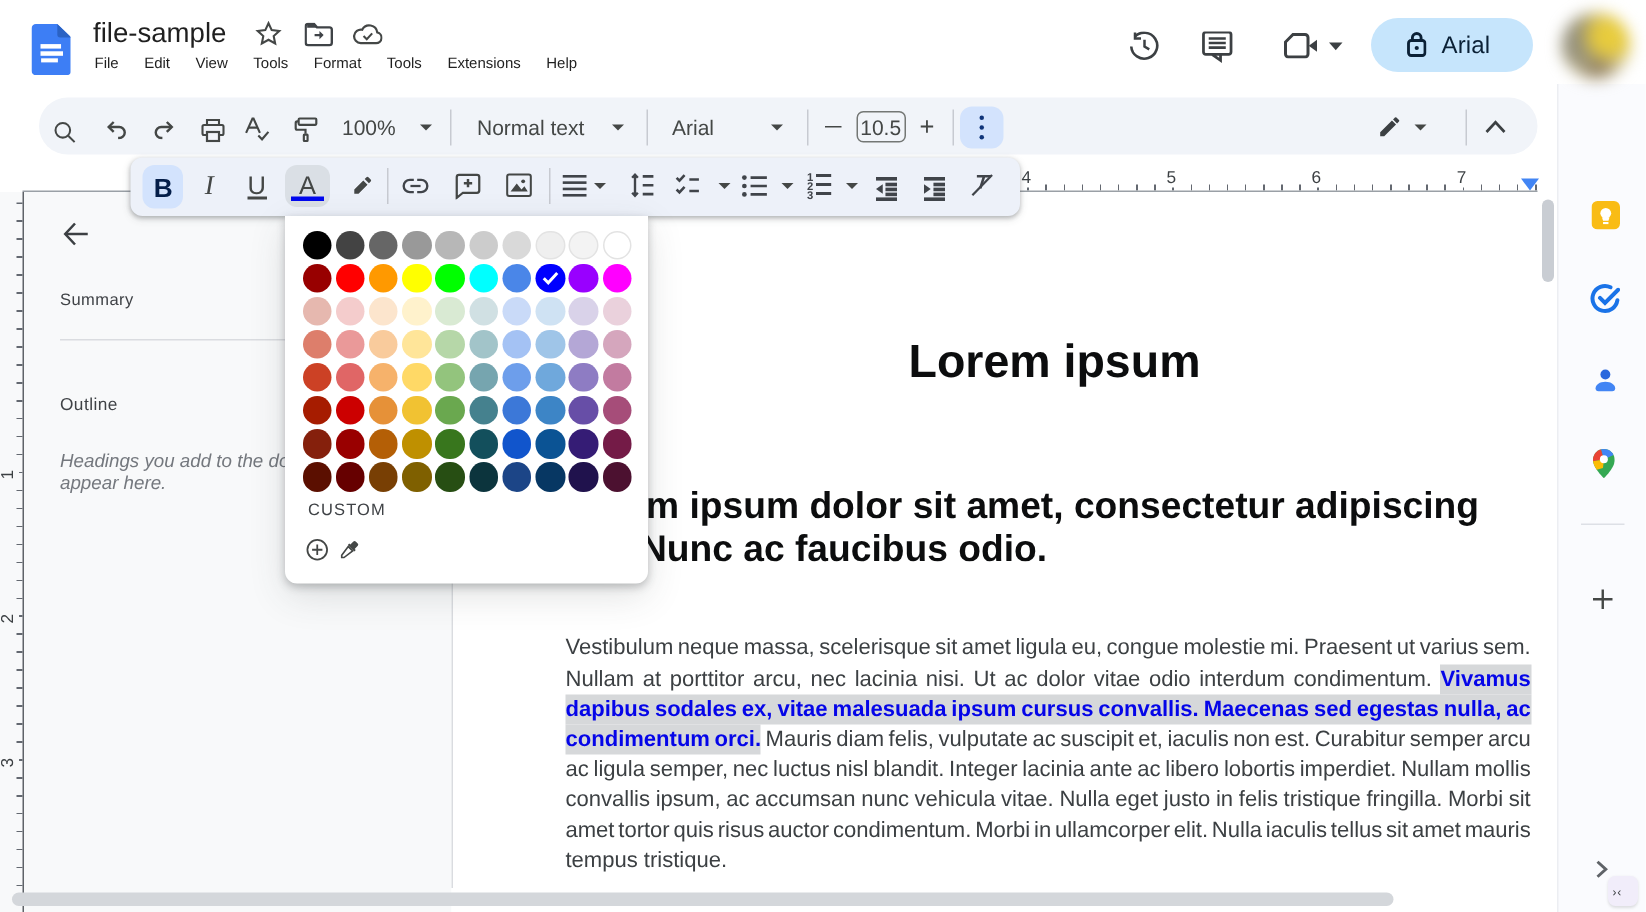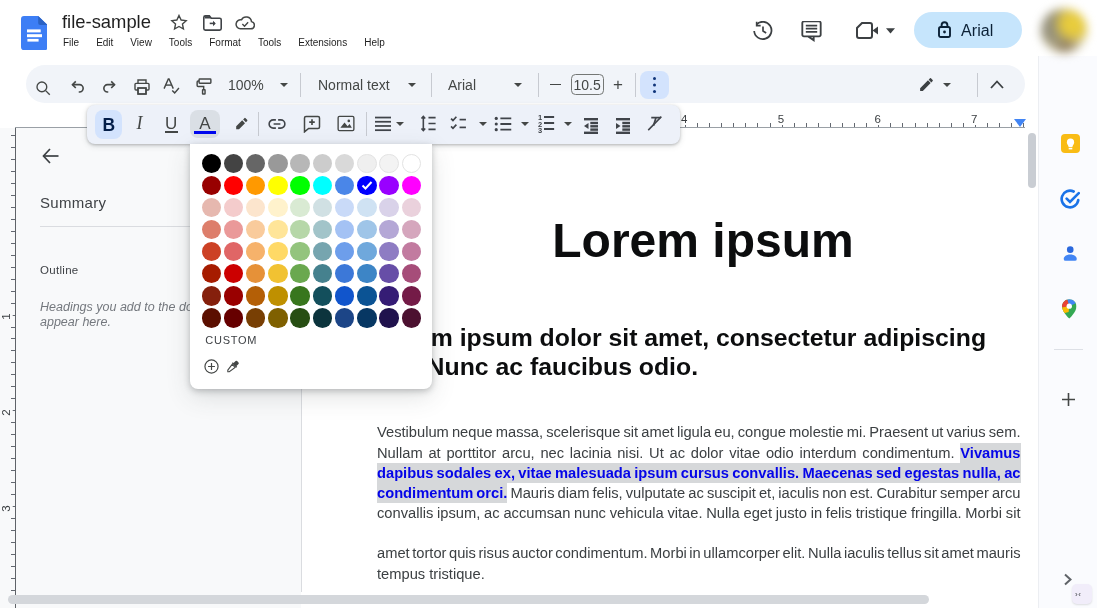--- a/index.html
+++ b/index.html
@@ -40,35 +40,36 @@
 <span class="vnum" style="top:309px">1</span>
 <span class="vnum" style="top:404.7px">2</span>
 <span class="vnum" style="top:500.5px">3</span>
 
 <div class="a ic" style="left:42px;top:148px">
 <svg width="17" height="16" viewBox="0 0 17 16" fill="none" stroke="#3c4043" stroke-width="1.7">
       <path d="M8 1 L1.5 8 L8 15"></path>
       <path d="M1.5 8 H16.5"></path>
     </svg>
 </div>
-<div class="a" style="left:40px;top:193.5px;font-size:15px;color:#3f4246;letter-spacing:.3px">Summary</div>
+<div class="a" style="left:40px;top:193.5px;font-size:11px;color:#3f4246;letter-spacing:.3px">Summary</div>
 <div class="a" style="left:40px;top:226px;width:245px;height:1px;background:#dadce0"></div>
 <div class="a" style="left:40px;top:264px;font-size:11.5px;color:#3f4246;letter-spacing:.3px">Outline</div>
 <div class="a" style="left:40px;top:299.5px;width:260px;font-size:12.5px;font-style:italic;color:#74787e;line-height:15.3px">Headings you add to the document will<br>appear here.</div>
 
-<div class="a" style="left:382px;top:222px;width:642px;text-align:center;font-size:48px;font-weight:bold;color:#0c0d0e;line-height:38px">Lorem ipsum</div>
+<div class="a" style="left:382px;top:222px;width:642px;text-align:center;font-size:31px;font-weight:bold;color:#0c0d0e;line-height:38px">Lorem ipsum</div>
 <div class="a" style="left:377px;top:322.5px;font-size:24.8px;font-weight:bold;color:#0c0d0e;line-height:29.3px">Lorem ipsum dolor sit amet, consectetur adipiscing<br>elit. Nunc ac faucibus odio.</div>
 
 <div class="a" style="left:377px;top:422.4px;font-size:14.7px;color:#3c4043;line-height:20.2px">
 <div class="jl" style="word-spacing: -1.03571px;">Vestibulum neque massa, scelerisque sit amet ligula eu, congue molestie mi. Praesent ut varius sem.</div>
 <div class="jl" style="word-spacing: 1.66629px;">Nullam at porttitor arcu, nec lacinia nisi. Ut ac dolor vitae odio interdum condimentum. <span class="hl">Vivamus</span></div>
 <div class="jl" style="word-spacing: -0.798177px;"><span class="hl">dapibus sodales ex, vitae malesuada ipsum cursus convallis. Maecenas sed egestas nulla, ac</span></div>
 <div class="jl" style="word-spacing: -1.03013px;"><span class="hl">condimentum orci.</span> Mauris diam felis, vulputate ac suscipit et, iaculis non est. Curabitur semper arcu</div>
+<div class="jl" style="word-spacing: -0.911458px;">ac ligula semper, nec luctus nisl blandit. Integer lacinia ante ac libero lobortis imperdiet. Nullam mollis</div>
 <div class="jl" style="word-spacing: -0.3125px;">convallis ipsum, ac accumsan nunc vehicula vitae. Nulla eget justo in felis tristique fringilla. Morbi sit</div>
-<div class="jl" style="word-spacing: -1.55937px; margin-top: 20px;">amet tortor quis risus auctor condimentum. Morbi in ullamcorper elit. Nulla iaculis tellus sit amet mauris</div>
+<div class="jl" style="word-spacing: -1.55937px;">amet tortor quis risus auctor condimentum. Morbi in ullamcorper elit. Nulla iaculis tellus sit amet mauris</div>
 <div style="width:642px">tempus tristique.</div>
 </div>
 
 <div class="a" style="left:1027.5px;top:133px;width:8px;height:55px;background:#c9cdd3;border-radius:4px"></div>
 <div class="a" style="left:8px;top:595px;width:921px;height:8.5px;background:#d4d7db;border-radius:4.5px"></div>
 
 <div class="a" style="left:20.8px;top:15.8px">
 <svg width="26.5" height="34.2" viewBox="0 0 26.5 34.2">
 <path d="M3 0 H17.2 l9.3 9 V31.2 a3 3 0 0 1 -3 3 H3 a3 3 0 0 1 -3 -3 V3 a3 3 0 0 1 3 -3 Z" fill="#3d7ef5"></path>
 <path d="M17.2 0 l9.3 9 h-7.3 a2 2 0 0 1 -2 -2 z" fill="#2a62c4"></path>

